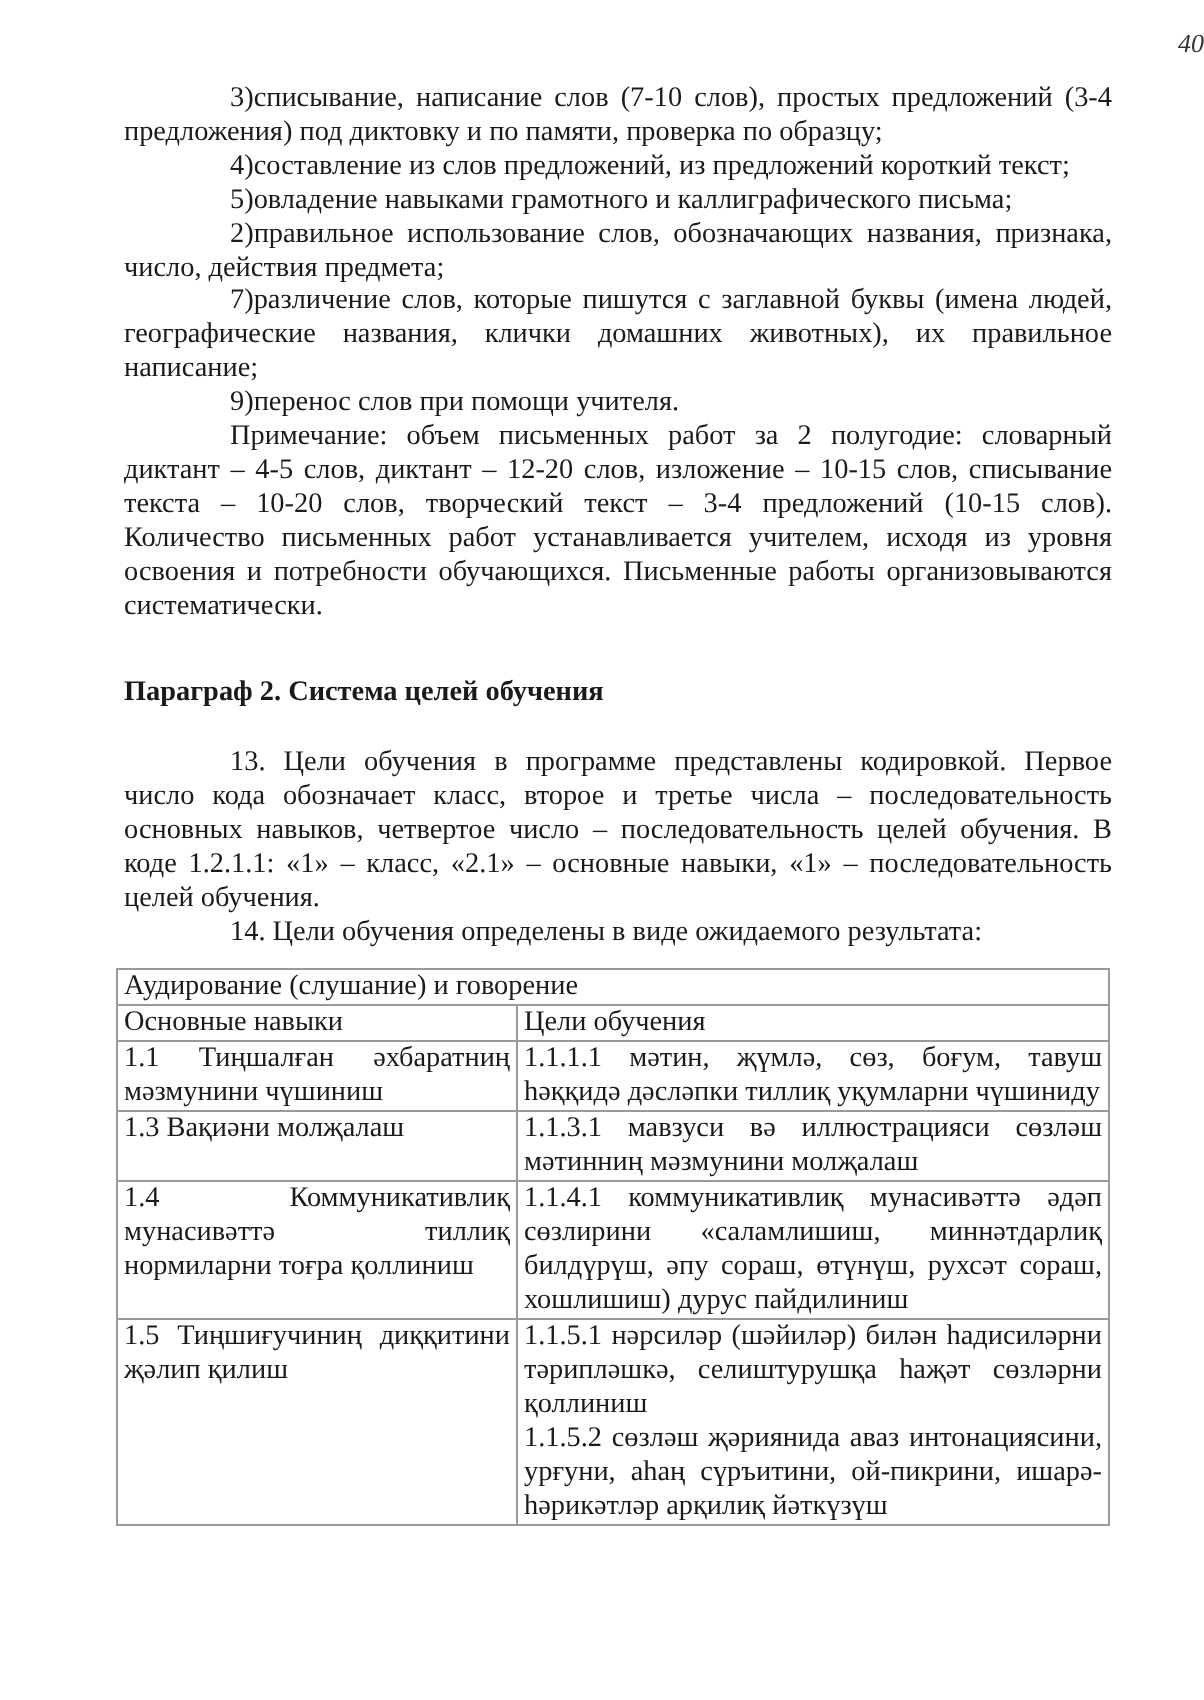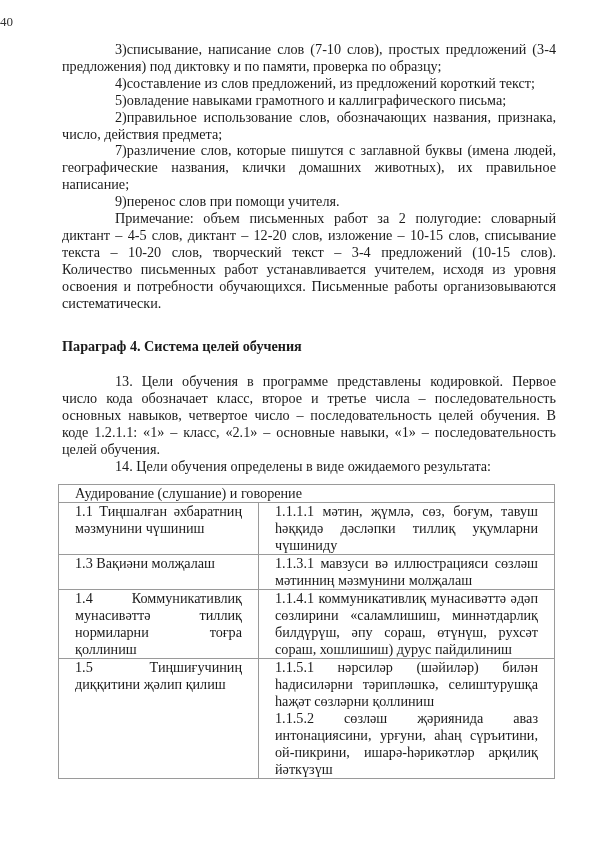--- a/index.html
+++ b/index.html
@@ -1,54 +1,58 @@
 <!DOCTYPE html>
 <html><head>
 <meta charset="utf-8">
 <style>
   html, body { margin:0; padding:0; background:#ffffff; }
   body { width:602px; height:850px; position:relative; overflow:hidden;
          font-family:"Liberation Serif", "DejaVu Serif", serif; color:#1a1a1a; }
-  .page-number { position:absolute; top:14px; left:0; width:602px; text-align:left; font-size:13px; color:#333; }
+  .page-number { position:absolute; top:14px; left:0; width:602px; text-align:right; font-size:13px; color:#333;font-style:italic; }
   .body-text { position:absolute; left:62px; width:494px; top:41px; font-size:14.2px; line-height:16.9px; }
   .p { margin:0; text-align:justify; text-align-last:left; }
   .ind { text-indent:53px; }
   .heading { text-align:center; font-weight:bold; margin:26px 0 19px 0; }
   table.goals { position:absolute; left:58px; top:484px; width:497px; border-collapse:collapse;
                 font-size:14.2px; line-height:17px; table-layout:fixed; }
-  table.goals td { border:1.5px solid #9a9a9a; padding:0 16px; vertical-align:top; text-align:justify; text-align-last:left; }
+  table.goals td { border:1.5px solid #9a9a9a; padding:0 3px; vertical-align:top; text-align:justify; text-align-last:left; }
   table.goals col.c1 { width:200px; }
   .goal { display:block; }
 </style>
 </head>
 <body>
 
 <div class="page-number">40</div>
 
 <div class="body-text">
   <p class="p ind">3)списывание, написание слов (7-10 слов), простых предложений (3-4 предложения) под диктовку и по памяти, проверка по образцу;</p>
   <p class="p ind">4)составление из слов предложений, из предложений короткий текст;</p>
   <p class="p ind">5)овладение навыками грамотного и каллиграфического письма;</p>
   <p class="p ind">2)правильное использование слов, обозначающих названия, признака, число, действия предмета;</p>
   <p class="p ind">7)различение слов, которые пишутся с заглавной буквы (имена людей, географические названия, клички домашних животных), их правильное написание;</p>
   <p class="p ind">9)перенос слов при помощи учителя.</p>
   <p class="p ind">Примечание: объем письменных работ за 2 полугодие: словарный диктант – 4-5 слов, диктант – 12-20 слов, изложение – 10-15 слов, списывание текста – 10-20 слов, творческий текст – 3-4 предложений (10-15 слов). Количество письменных работ устанавливается учителем, исходя из уровня освоения и потребности обучающихся. Письменные работы организовываются систематически.</p>
-  <p class="p heading">Параграф 4. Система целей обучения</p>
+  <p class="p heading">Параграф 2. Система целей обучения</p>
   <p class="p ind">13. Цели обучения в программе представлены кодировкой. Первое число кода обозначает класс, второе и третье числа – последовательность основных навыков, четвертое число – последовательность целей обучения. В коде 1.2.1.1: «1» – класс, «2.1» – основные навыки, «1» – последовательность целей обучения.</p>
   <p class="p ind">14. Цели обучения определены в виде ожидаемого результата:</p>
 </div>
 
 <table class="goals">
   <colgroup>
       <col class="c1">
       <col class="c2">
     </colgroup>
   <tbody>
       <tr>
     <td colspan="2">Аудирование (слушание) и говорение</td>
+  </tr>
+  <tr>
+    <td>Основные навыки</td>
+    <td>Цели обучения</td>
   </tr>
   <tr>
     <td>1.1 Тиңшалған әхбаратниң мәзмунини чүшиниш</td>
     <td>
           <span class="goal">1.1.1.1 мәтин, җүмлә, сөз, боғум, тавуш һәққидә дәсләпки тиллиқ уқумларни чүшиниду</span>
         </td>
   </tr>
   <tr>
     <td>1.3 Вақиәни молҗалаш</td>
     <td>

